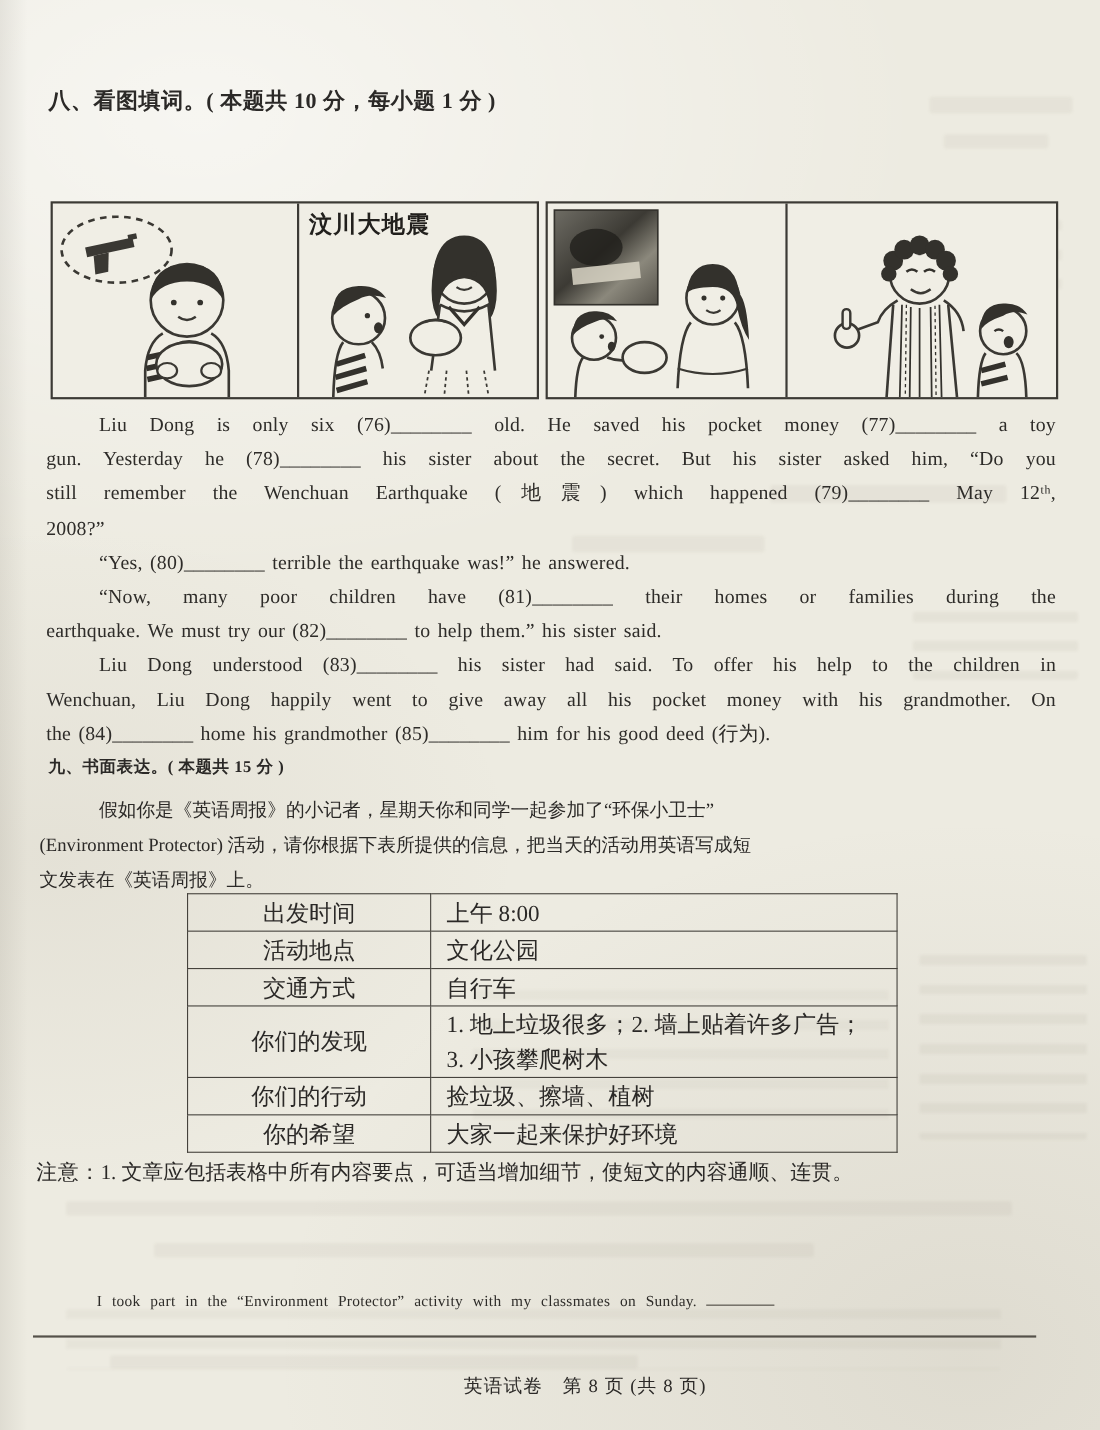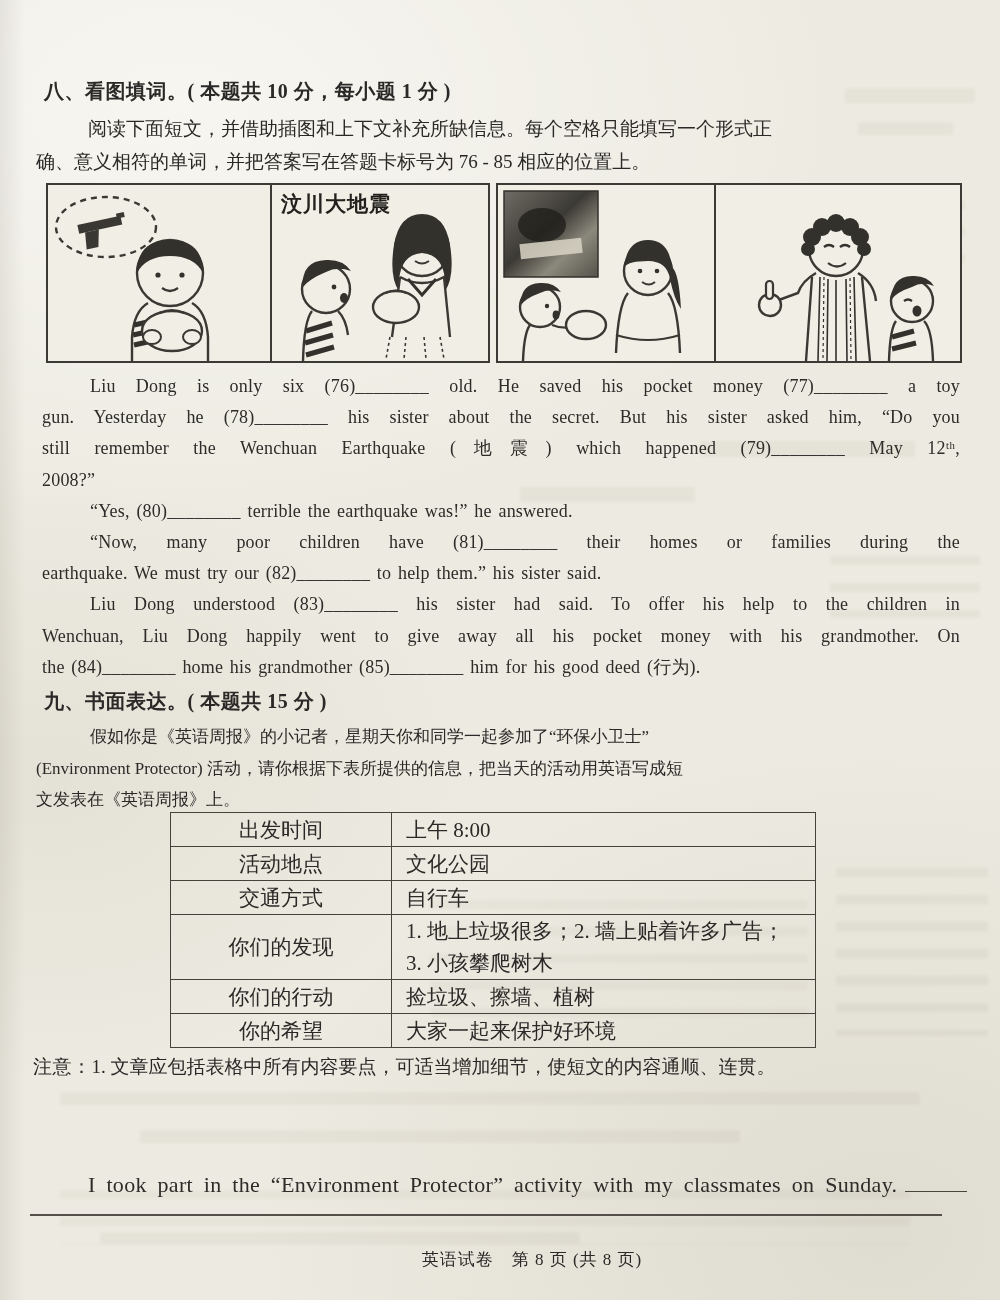--- a/index.html
+++ b/index.html
@@ -45,33 +45,33 @@
   .p4{width:244px;}
   .p2-label{position:absolute;left:9px;top:5px;font-weight:bold;font-size:21px;letter-spacing:1px;color:#22201d;}
   .panel svg{display:block;}
   
   .passage{left:42px;top:371px;width:918px;font-size:18px;line-height:31.2px;
     letter-spacing:.2px;word-spacing:2px;color:#2e2c29;}
   .para .pline{text-align:justify;text-align-last:justify;}
   .para .pline:last-child{text-align-last:left;}
   .para .pline:first-child{text-indent:48px;}
   
-  .s9-heading{left:44px;top:688px;font-size:20px;font-weight:bold;letter-spacing:.5px;}
+  .s9-heading{left:44px;top:688px;font-size:15px;font-weight:bold;letter-spacing:.5px;}
   .intro{left:36px;top:721px;width:928px;font-size:17px;line-height:31.5px;}
   .intro .ln1{text-indent:54px;}
   .info-table{left:170px;top:812px;border-collapse:collapse;z-index:1;position:absolute;
     font-size:21px;color:#2b2927;}
   .info-table td{border:1.6px solid #45423c;padding:0 14px;height:33px;}
   .info-table td.lab{width:192px;text-align:center;}
   .info-table td.val{width:395px;text-align:left;}
   .info-table td.val div{line-height:32px;}
   .notes{left:33px;top:1048px;width:934px;font-size:19px;line-height:37px;}
   .note-line.ind{margin-left:58px;}
   .note-label{letter-spacing:.5px;}
-  .essay{left:88px;top:1172px;width:880px;font-size:22px;word-spacing:5px;letter-spacing:.3px;color:#2e2c29;}
+  .essay{left:88px;top:1172px;width:880px;font-size:14px;word-spacing:5px;letter-spacing:.3px;color:#2e2c29;}
   .short-blank{display:inline-block;width:62px;border-bottom:1.6px solid #4a463f;
     height:14px;margin-left:8px;}
   .write-line{left:30px;top:1214px;width:912px;border-top:2px solid #55514a;height:0;}
   .footer{left:0;top:1248px;width:1000px;text-align:center;font-size:17px;letter-spacing:1px;padding-left:32px;}
 </style>
 </head>
 <body>
 
 <div class="page">
 
@@ -82,24 +82,20 @@
   <div class="ghost g5"></div>
   <div class="ghost block g6"></div>
   <div class="ghost block g7"></div>
   <div class="ghost block g8"></div>
   <div class="ghost g9"></div>
   <div class="ghost g10"></div>
   <div class="ghost block g11"></div>
   <div class="ghost g12"></div>
 
   <div class="z s8-heading">八、看图填词。( 本题共 10 分，每小题 1 分 )</div>
-  <div class="z instr">
-    <div class="ln1">阅读下面短文，并借助插图和上下文补充所缺信息。每个空格只能填写一个形式正</div>
-    <div class="ln2">确、意义相符的单词，并把答案写在答题卡标号为 76 - 85 相应的位置上。</div>
-  </div>
 
   <div class="z comic">
     <div class="cbox">
       <div class="panel p1">
         <svg width="222" height="176" viewBox="0 0 222 176">
           <g fill="none" stroke="#3a3833" stroke-width="2.4">
             <ellipse cx="58" cy="42" rx="50" ry="30" stroke-dasharray="6 5"></ellipse>
             <circle cx="100" cy="80" r="5" stroke-dasharray="4 3"></circle>
             <circle cx="108" cy="92" r="3" stroke-dasharray="3 3"></circle>
           </g>

